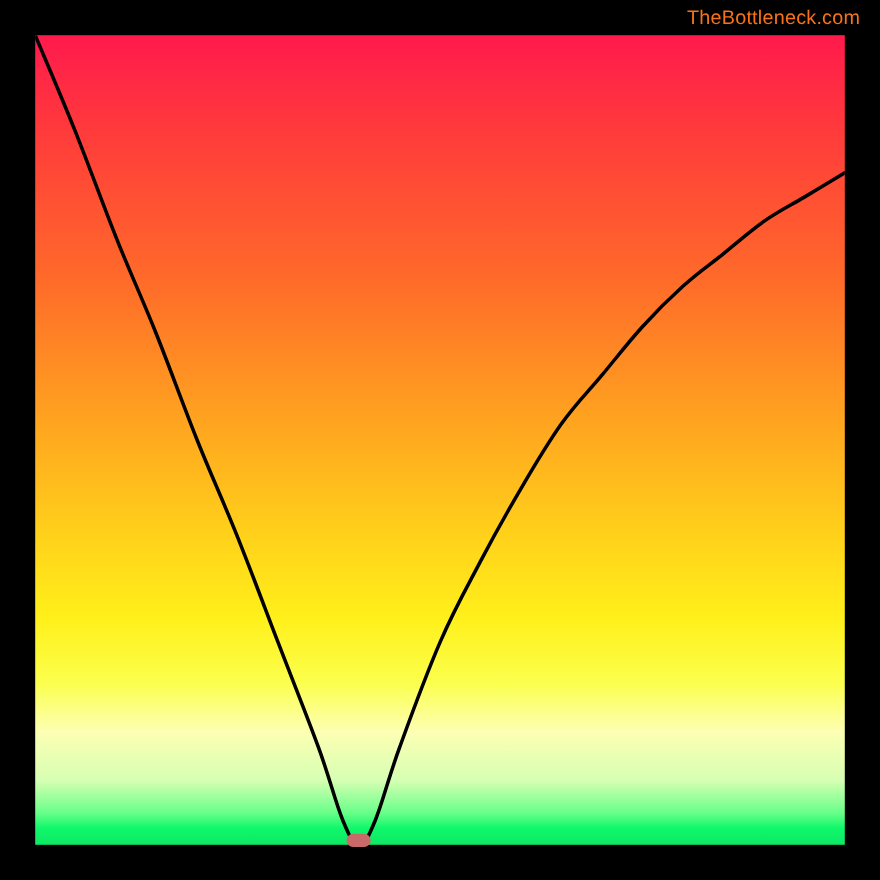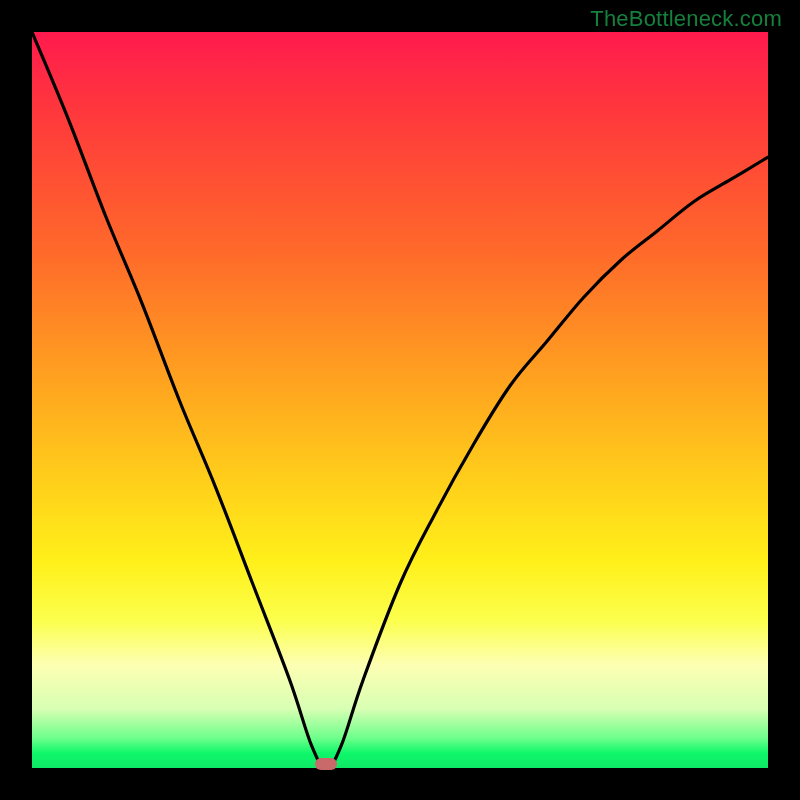--- a/index.html
+++ b/index.html
@@ -37,22 +37,22 @@
       #d7ffb3 92%,
       #6bff8a 96%,
       #0ef76a 98%,
       #0ee865 100%
     );
   }
   .watermark {
     position: absolute;
     top: 6px;
     right: 18px;
-    color: #15803d;
-    font-size: 22px;
+    color: #f97316;
+    font-size: 18px;
     letter-spacing: 0.2px;
     font-weight: 500;
   }
   svg.curve {
     position: absolute;
     top: 0;
     left: 0;
     width: 736px;
     height: 736px;
   }

